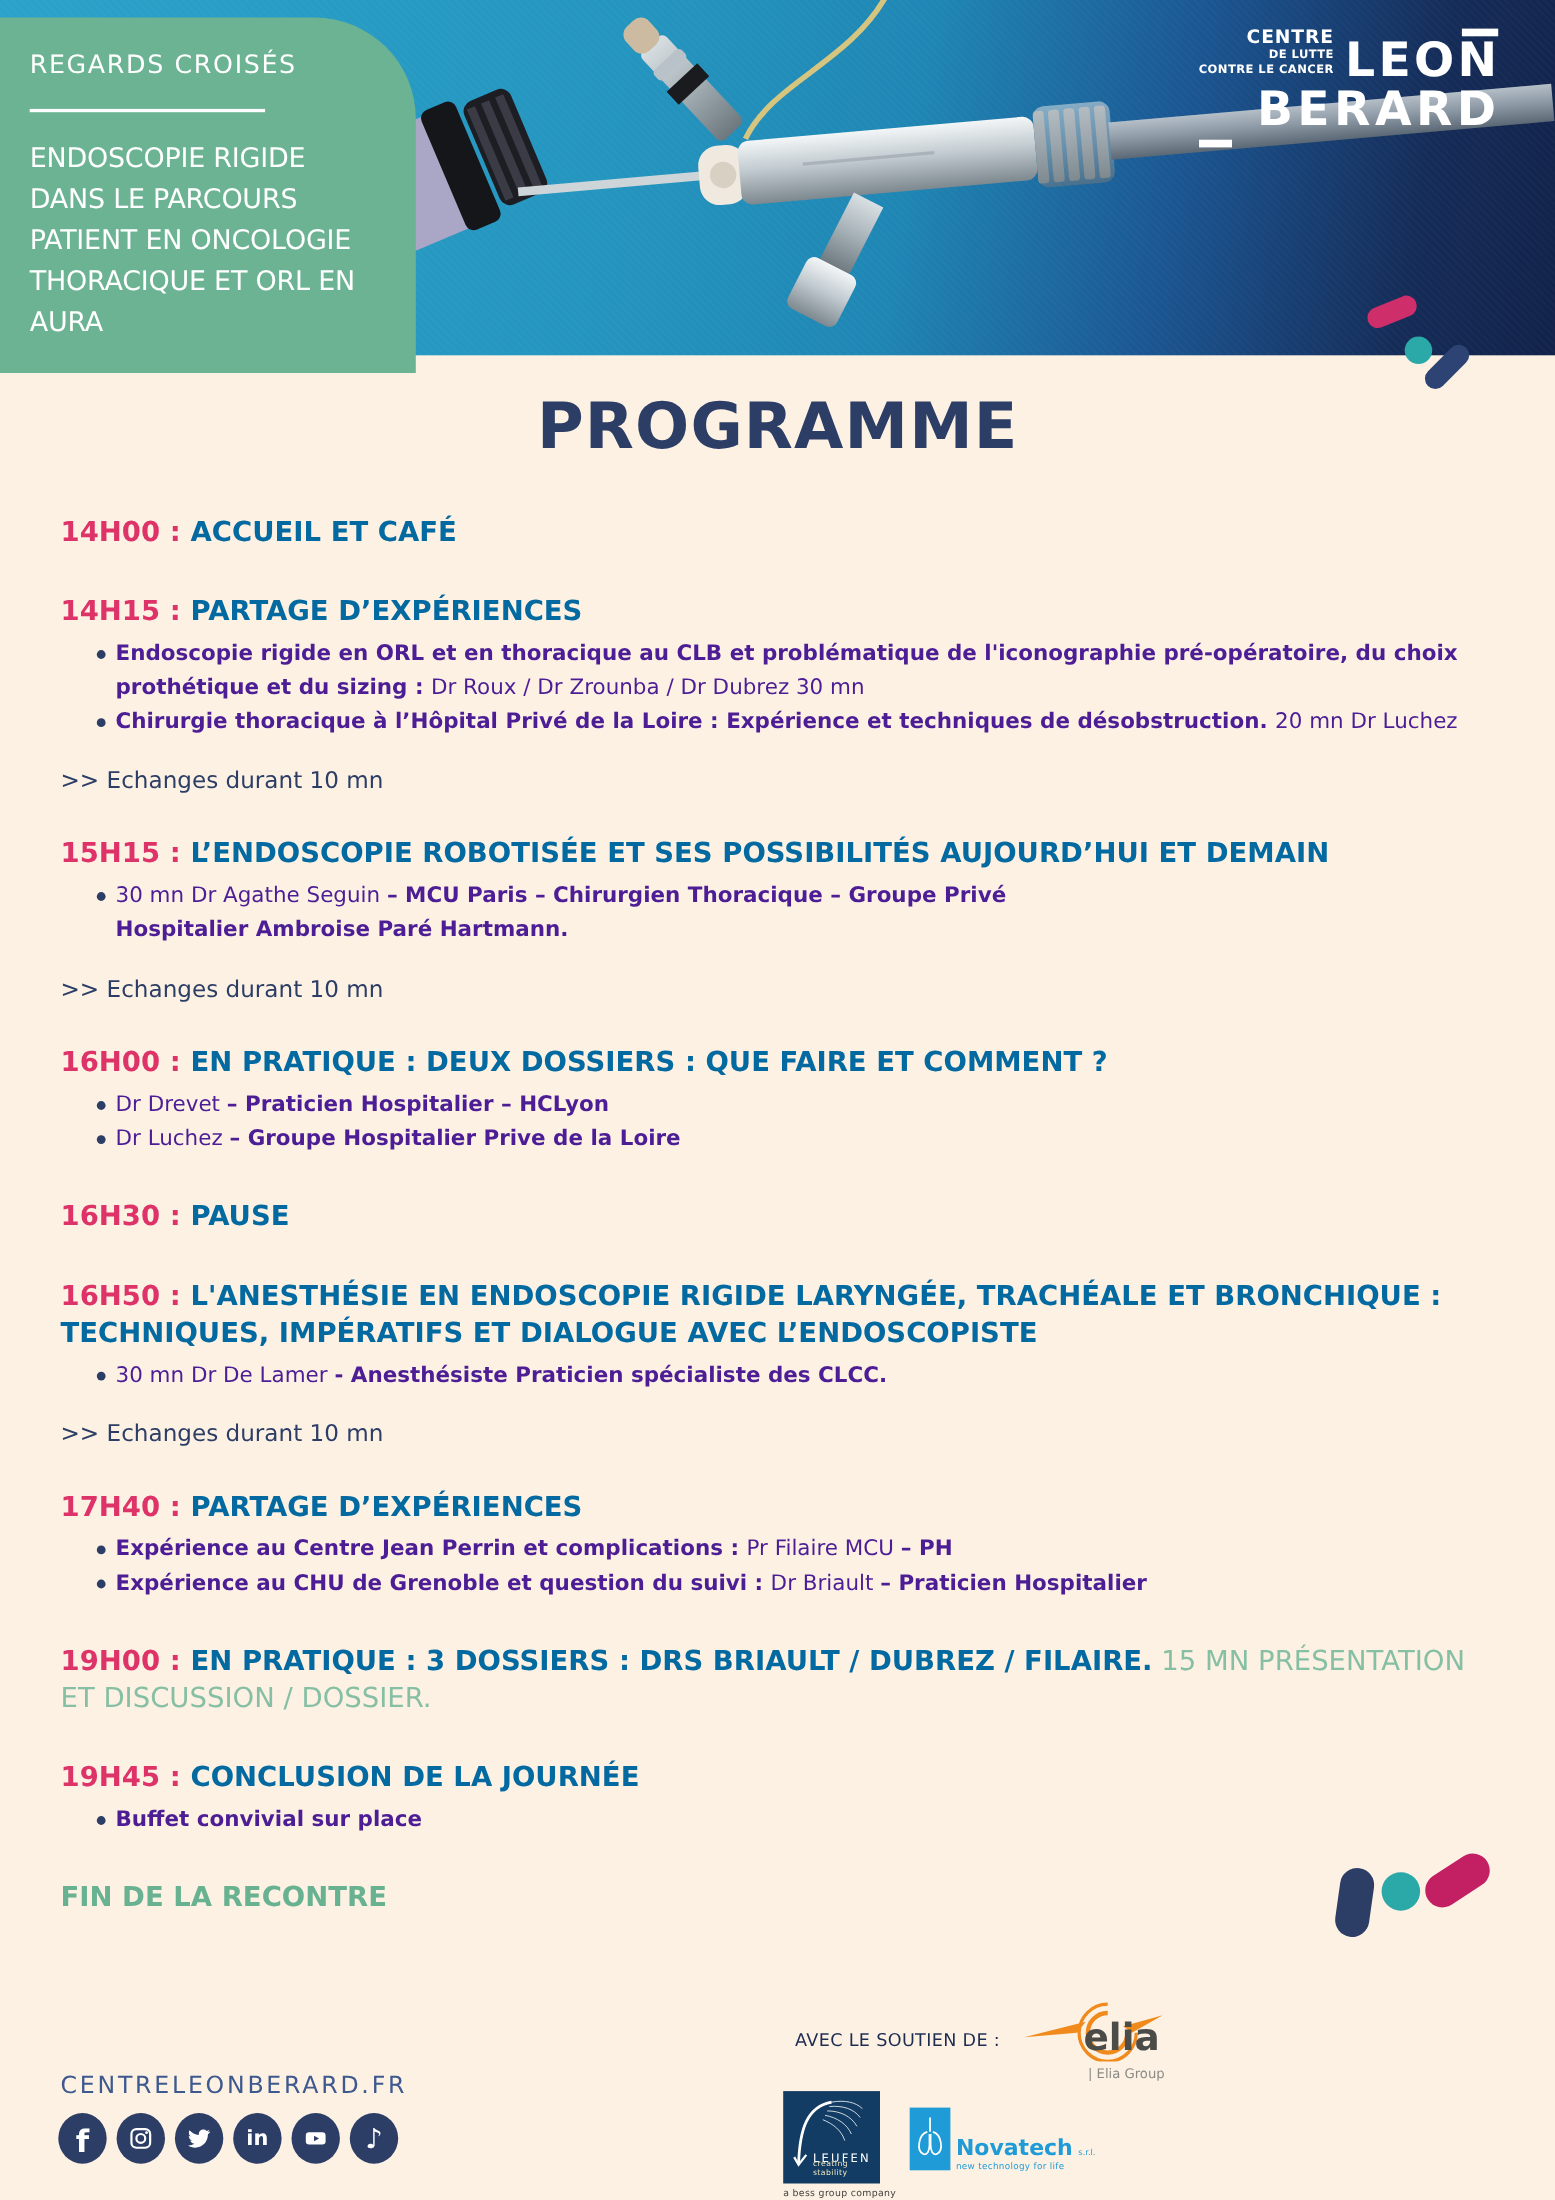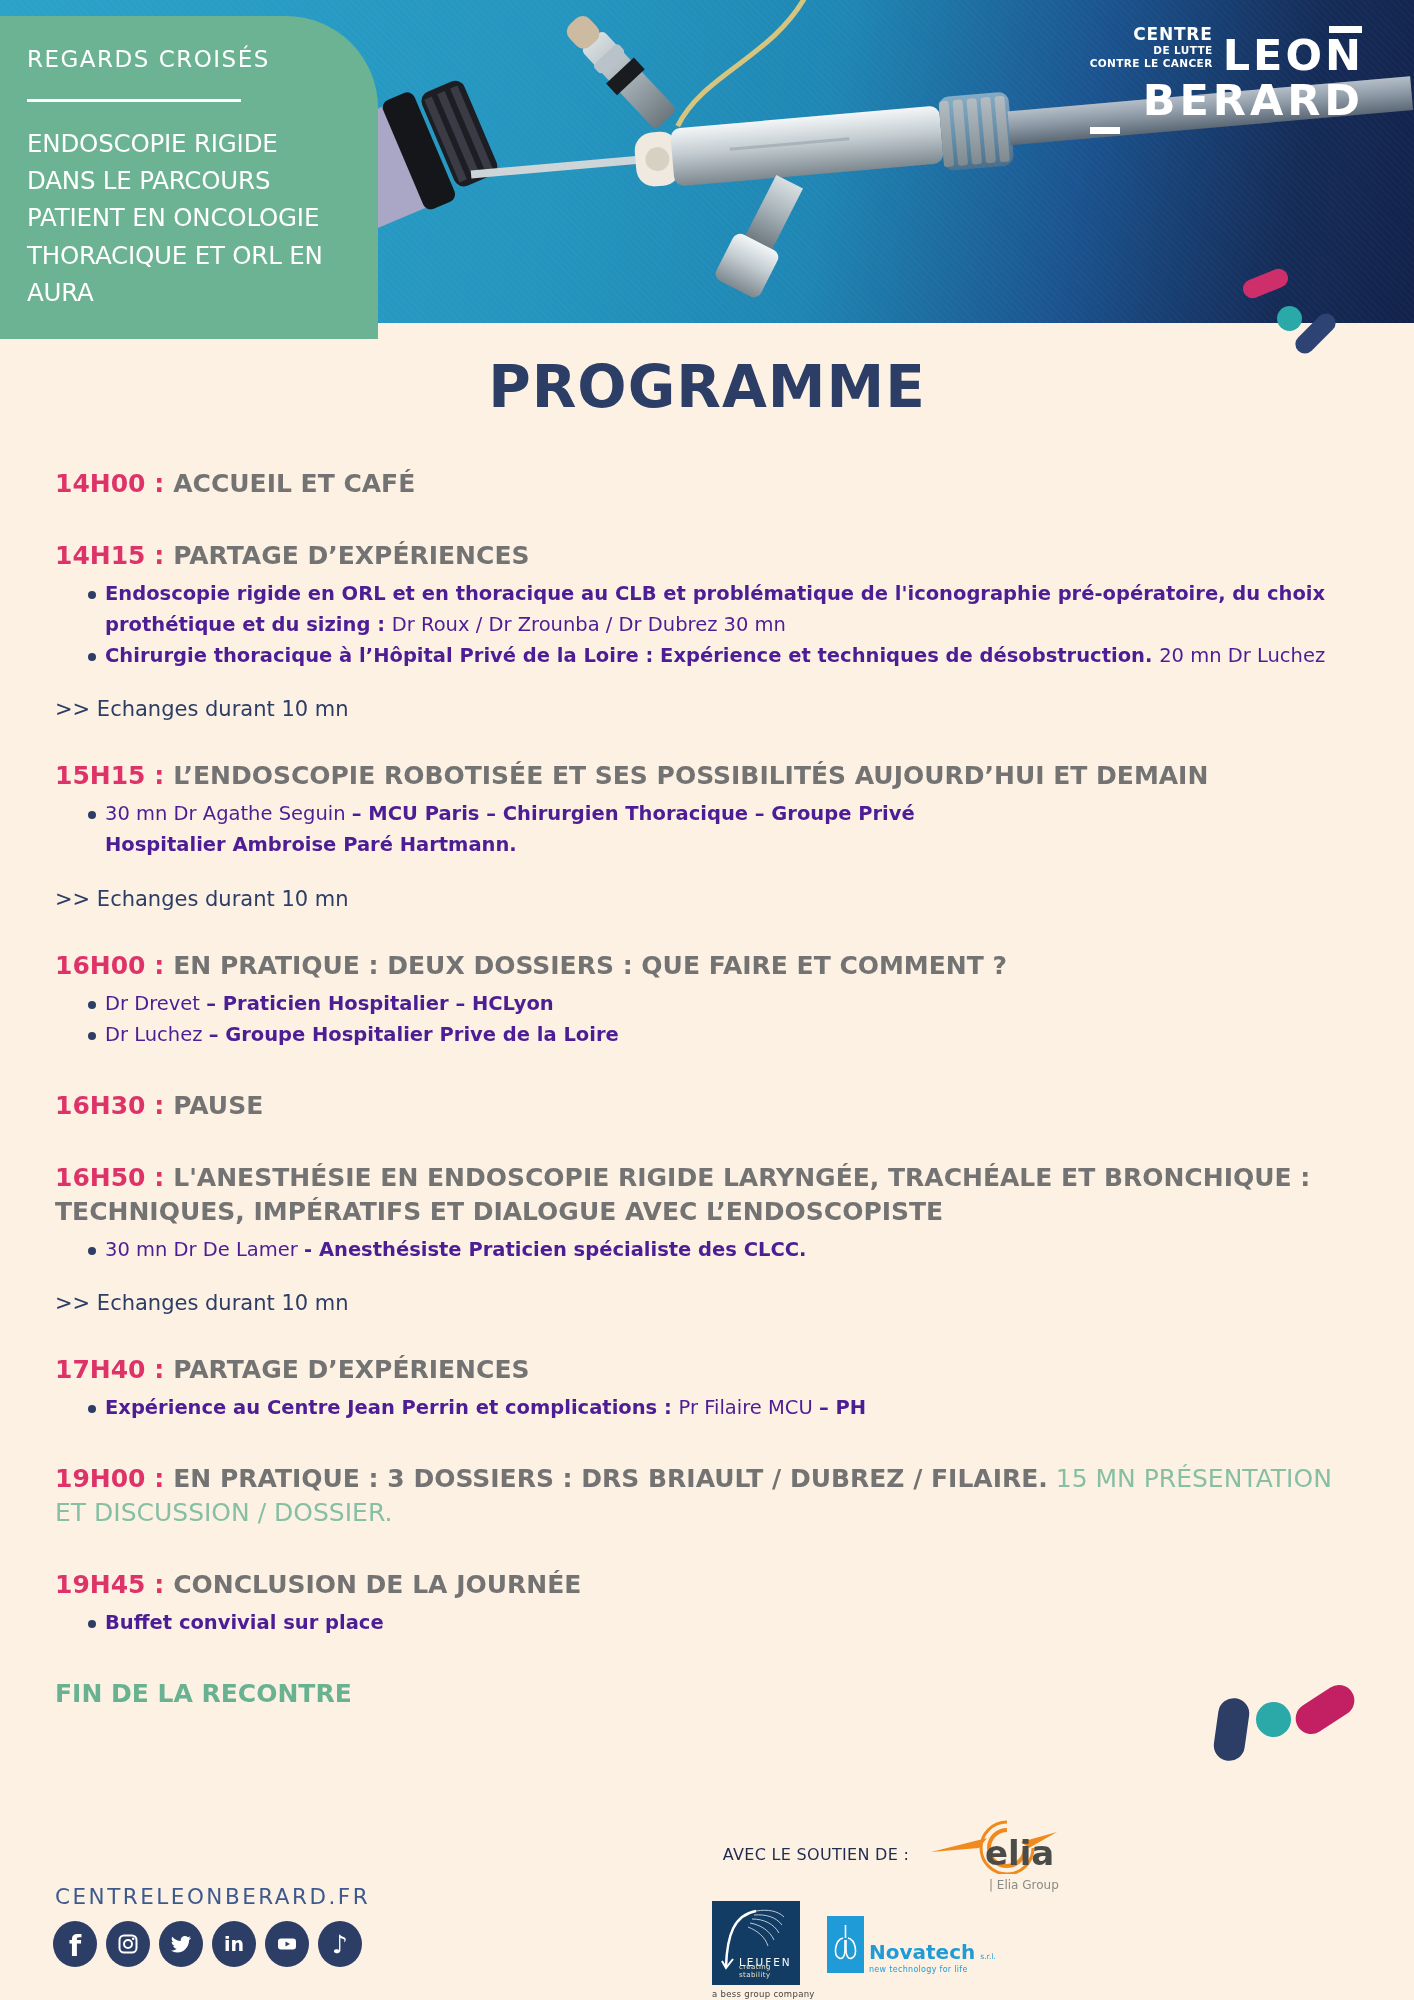--- a/index.html
+++ b/index.html
@@ -43,21 +43,21 @@
   .pill-navy-bot  { left: 1216px; top: 1698px; width: 31px; height: 63px; border-radius: 16px; background: #2C3D66; transform: rotate(8deg); }
   .dot-teal-bot   { left: 1256px; top: 1702px; width: 35px; height: 35px; border-radius: 50%; background: #2BA8A8; }
   .pill-pink-bot  { left: 1293px; top: 1694px; width: 64px; height: 31px; border-radius: 16px; background: #C22063; transform: rotate(-33deg); }
   
   .main { position: absolute; top: 323px; left: 0; width: 1414px; }
   .programme { margin-top: 30px; text-align: center; font-size: 58px; font-weight: 800; letter-spacing: 1px; color: #2C3D66; }
   .content { padding: 0 46px 0 55px; }
   .sec { margin-top: 38px; font-size: 25px; font-weight: 800; line-height: 1.36; max-width: 1320px; }
   .sec.first { margin-top: 46px; }
   .time { color: #DE3368; margin-right: 9px; }
-  .stitle { color: #737373; }
+  .stitle { color: #0369a1; }
   .stitle-light { color: #86BFA4; font-weight: 400; }
   .bullets { list-style: none; margin-top: 6px; }
   .bullets li { position: relative; padding-left: 50px; font-size: 19.5px; line-height: 1.58; color: #4c1d95; }
   .bullets li::before { content: ""; position: absolute; left: 33px; top: 12px; width: 8px; height: 8px; border-radius: 50%; background: #2C3D66; }
   .sb { font-weight: 700; }
   .sr { font-weight: 400; }
   .w905 { max-width: 912px; }
   .note { margin-top: 26px; font-size: 21px; font-weight: 400; color: #2C3D66; }
   .closing { margin-top: 40px; font-size: 25px; font-weight: 800; color: #68B291; }
   
@@ -217,20 +217,21 @@
     <ul class="bullets">
       <li><span class="sr">30 mn Dr De Lamer </span><span class="sb">- Anesthésiste Praticien spécialiste des CLCC.</span></li>
     </ul>
     <div class="note">&gt;&gt; Echanges durant 10 mn</div>
 
     <div class="sec">
       <span class="time">17H40 :</span><span class="stitle">PARTAGE D’EXPÉRIENCES</span>
     </div>
     <ul class="bullets">
       <li><span class="sb">Expérience au Centre Jean Perrin et complications : </span><span class="sr">Pr Filaire MCU </span><span class="sb">– PH</span></li>
+      <li><span class="sb">Expérience au CHU de Grenoble et question du suivi : </span><span class="sr">Dr Briault </span><span class="sb">– Praticien Hospitalier</span></li>
     </ul>
 
     <div class="sec">
       <span class="time">19H00 :</span><span class="stitle">EN PRATIQUE : 3 DOSSIERS : DRS BRIAULT / DUBREZ / FILAIRE.</span><span class="stitle-light"> 15 MN PRÉSENTATION ET DISCUSSION / DOSSIER.</span>
     </div>
 
     <div class="sec">
       <span class="time">19H45 :</span><span class="stitle">CONCLUSION DE LA JOURNÉE</span>
     </div>
     <ul class="bullets">

